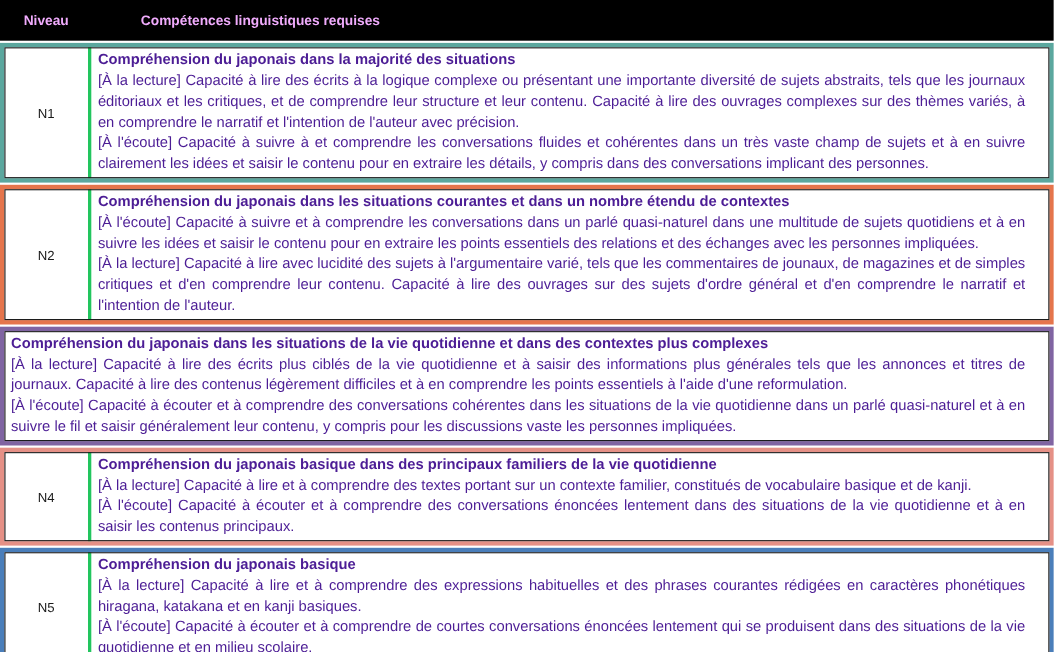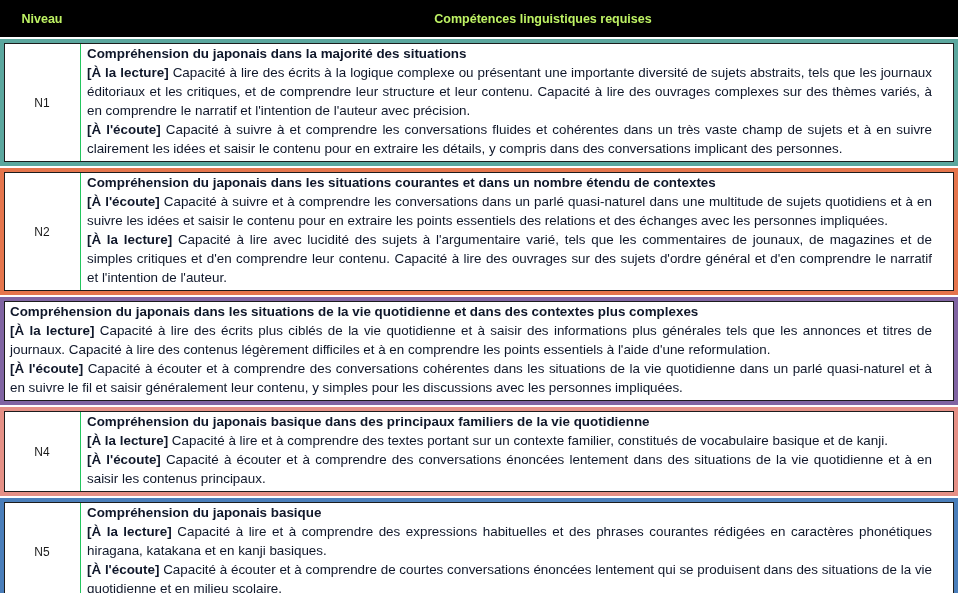--- a/index.html
+++ b/index.html
@@ -9,78 +9,77 @@
   }
   .table {
     width: 958px;
     box-sizing: border-box;
     background: #fff;
   }
   
   .header-row {
     display: flex;
     background: #000;
-    color: #bef264;
+    color: #f0abfc;
     height: 37px;
     align-items: center;
     font-weight: bold;
     font-size: 12.5px;
     gap: 44px;
   }
   .header-niveau {
     width: 84px;
     text-align: center;
     flex: 0 0 auto;
   }
   .header-comp {
     flex: 1 1 auto;
-    text-align: center;
   }
   
   .level-row {
     display: flex;
     border: 4px solid var(--row-color, #888);
     position: relative;
     margin-top: 2px;
     background: #fff;
     box-sizing: border-box;
   }
   .level-row::after {
     content: "";
     position: absolute;
     inset: 0;
     border: 1px solid #1c1c1c;
     pointer-events: none;
   }
   .level-cell {
     flex: 0 0 auto;
     width: 76px;
-    border-right: 1px solid #22c55e;
+    border-right: 3px solid #22c55e;
     display: flex;
     align-items: center;
     justify-content: center;
     font-size: 12px;
     color: #1a1a1a;
   }
   .desc-cell {
     flex: 1 1 auto;
     padding: 1px 22px 4px 6px;
     font-size: 13.4px;
     line-height: 19px;
-    color: #0f172a;
+    color: #4c1d95;
   }
   .row-title {
     margin: 0;
     font-weight: bold;
   }
   .row-section {
     margin: 0;
     text-align: justify;
   }
-  .bracket-label { font-weight: bold; }
+  .bracket-label { font-weight: normal; }
 </style>
 </head>
 <body>
 
 <div class="table">
 
   <div class="header-row">
     <div class="header-niveau">Niveau</div>
     <div class="header-comp">Compétences linguistiques requises</div>
   </div>
@@ -100,21 +99,21 @@
       <p class="row-title">Compréhension du japonais dans les situations courantes et dans un nombre étendu de contextes</p>
       <p class="row-section"><span class="bracket-label">[À l'écoute]</span><span>  Capacité à suivre et à comprendre les conversations dans un parlé quasi-naturel dans une multitude de sujets quotidiens et à en suivre les idées et saisir le contenu pour en extraire les points essentiels des relations et des échanges avec les personnes impliquées.</span></p>
       <p class="row-section"><span class="bracket-label">[À la lecture]</span><span> Capacité à lire avec lucidité des sujets à l'argumentaire varié, tels que les commentaires de jounaux, de magazines et de simples critiques et d'en comprendre leur contenu. Capacité à lire des ouvrages sur des sujets d'ordre général et d'en comprendre le narratif et l'intention de l'auteur.</span></p>
     </div>
   </div>
 
   <div class="level-row" style="--row-color: #8064A2;">
     <div class="desc-cell">
       <p class="row-title">Compréhension du japonais dans les situations de la vie quotidienne et dans des contextes plus complexes</p>
       <p class="row-section"><span class="bracket-label">[À la lecture]</span><span> Capacité à lire des écrits plus ciblés de la vie quotidienne et à saisir des informations plus générales tels que les annonces et titres de journaux. Capacité à lire des contenus légèrement difficiles et à en comprendre les points essentiels à l'aide d'une reformulation.</span></p>
-      <p class="row-section"><span class="bracket-label">[À l'écoute]</span><span> Capacité à écouter et à comprendre des conversations cohérentes dans les situations de la vie quotidienne dans un parlé quasi-naturel et à en suivre le fil et saisir généralement leur contenu, y simples pour les discussions avec les personnes impliquées.</span></p>
+      <p class="row-section"><span class="bracket-label">[À l'écoute]</span><span> Capacité à écouter et à comprendre des conversations cohérentes dans les situations de la vie quotidienne dans un parlé quasi-naturel et à en suivre le fil et saisir généralement leur contenu, y compris pour les discussions vaste les personnes impliquées.</span></p>
     </div>
   </div>
 
   <div class="level-row" style="--row-color: #E59086;">
     <div class="level-cell">N4</div>
     <div class="desc-cell">
       <p class="row-title">Compréhension du japonais basique dans des principaux familiers de la vie quotidienne</p>
       <p class="row-section"><span class="bracket-label">[À la lecture]</span><span> Capacité à lire et à comprendre  des textes portant sur un contexte familier, constitués de vocabulaire basique et de kanji.</span></p>
       <p class="row-section"><span class="bracket-label">[À l'écoute]</span><span> Capacité à écouter et à comprendre des conversations énoncées lentement dans des situations de la vie quotidienne et à en saisir les contenus principaux.</span></p>
     </div>

